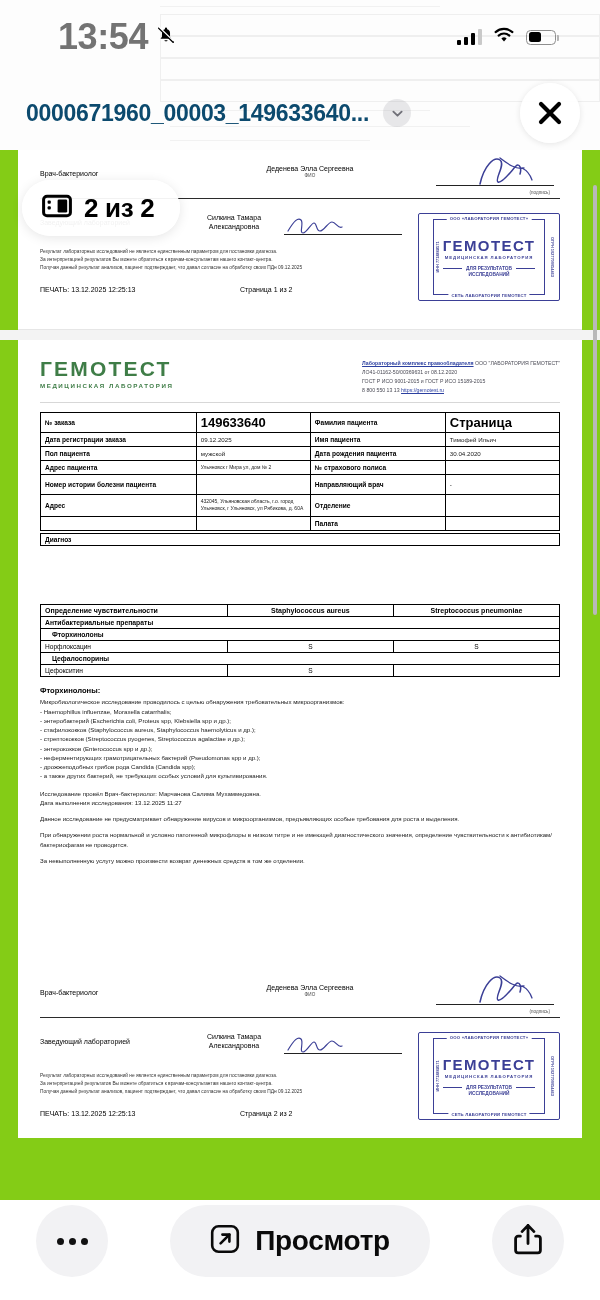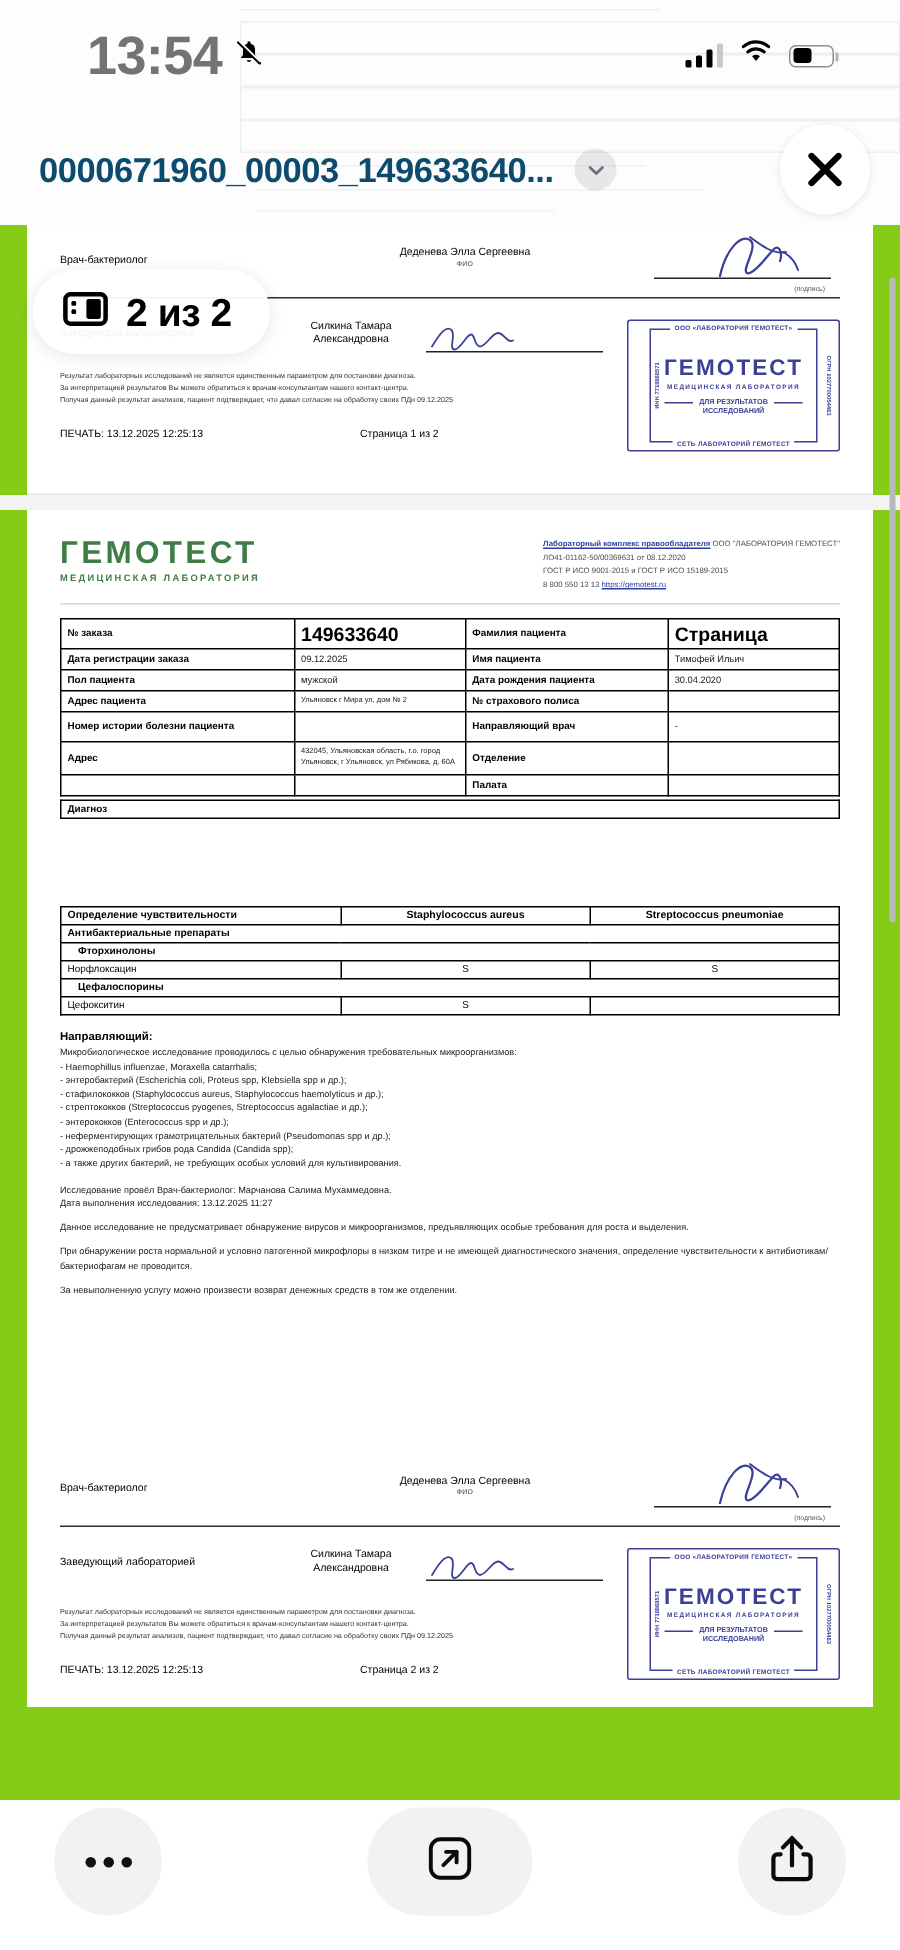--- a/index.html
+++ b/index.html
@@ -449,21 +449,21 @@
         </tr>
         <tr>
           <td class="sens-drug">Цефокситин</td>
           <td class="sens-val">S</td>
           <td class="sens-val"></td>
         </tr>
       </tbody>
     </table>
 
     <div class="comments">
-      <div class="cm-title">Направляющий:</div>
+      <div class="cm-title">Фторхинолоны:</div>
       <div class="cm-line">Микробиологическое исследование проводилось с целью обнаружения требовательных микроорганизмов:</div>
       <div class="cm-line">- Haemophillus influenzae, Moraxella catarrhalis;</div>
       <div class="cm-line">- энтеробактерий (Escherichia coli, Proteus spp, Klebsiella spp и др.);</div>
       <div class="cm-line">- стафилококков (Staphylococcus aureus, Staphylococcus haemolyticus и др.);</div>
       <div class="cm-line">- стрептококков (Streptococcus pyogenes, Streptococcus agalactiae и др.);</div>
       <div class="cm-line">- энтерококков (Enterococcus spp и др.);</div>
       <div class="cm-line">- неферментирующих грамотрицательных бактерий (Pseudomonas spp и др.);</div>
       <div class="cm-line">- дрожжеподобных грибов рода Candida (Candida spp);</div>
       <div class="cm-line">- а также других бактерий, не требующих особых условий для культивирования.</div>
       <div class="cm-sp"></div>
@@ -550,20 +550,21 @@
       </span>
   </div>
   <div class="viewbtn">
     <span>
       <svg width="30" height="30" viewBox="0 0 30 30">
         <rect x="2.2" y="2.2" width="25.6" height="25.6" rx="6.4" fill="none" stroke="#0a0a0a" stroke-width="2.6"></rect>
         <path d="M10.6 19.4L19.4 10.6" stroke="#0a0a0a" stroke-width="2.6" stroke-linecap="round"></path>
         <path d="M12.4 10.6h7v7" stroke="#0a0a0a" stroke-width="2.6" stroke-linecap="round" stroke-linejoin="round" fill="none"></path>
       </svg>
     </span>
+    <span class="txt">Просмотр</span>
   </div>
   <div class="circbtn">
     <span>
       <svg width="30" height="34" viewBox="0 0 30 34">
         <path d="M15 3.4l6 6.2M15 3.4L9 9.6M15 3.4v18.2" stroke="#0a0a0a" stroke-width="2.8" fill="none" stroke-linecap="round" stroke-linejoin="round"></path>
         <path d="M7.4 14.2H5.2a2.6 2.6 0 0 0-2.6 2.6v11.4a2.6 2.6 0 0 0 2.6 2.6h19.6a2.6 2.6 0 0 0 2.6-2.6V16.8a2.6 2.6 0 0 0-2.6-2.6h-2.2" stroke="#0a0a0a" stroke-width="2.8" fill="none" stroke-linecap="round" stroke-linejoin="round"></path>
       </svg>
     </span>
   </div>
 </div>

